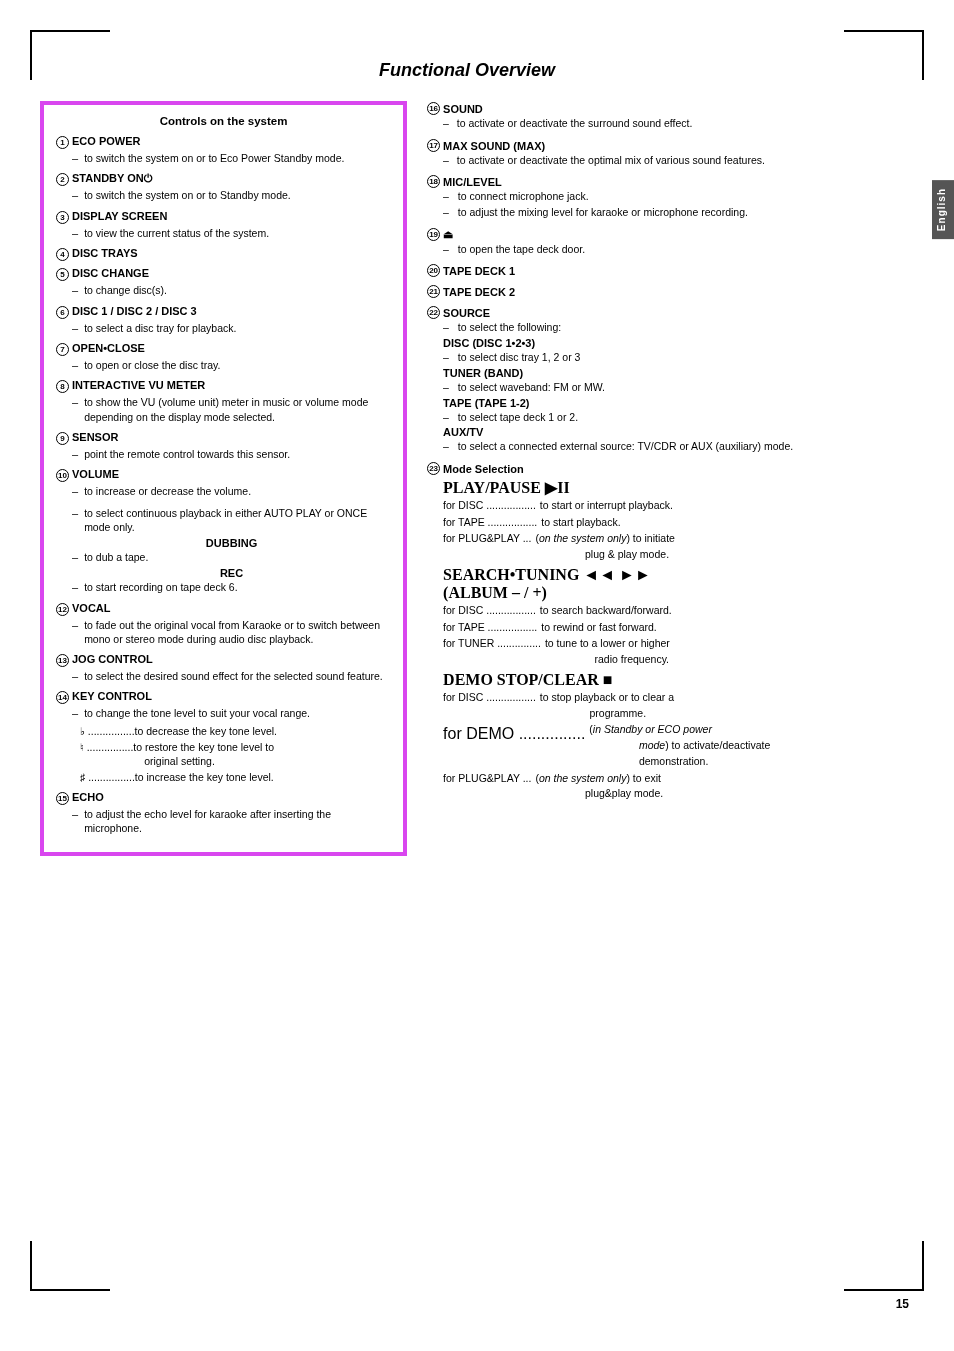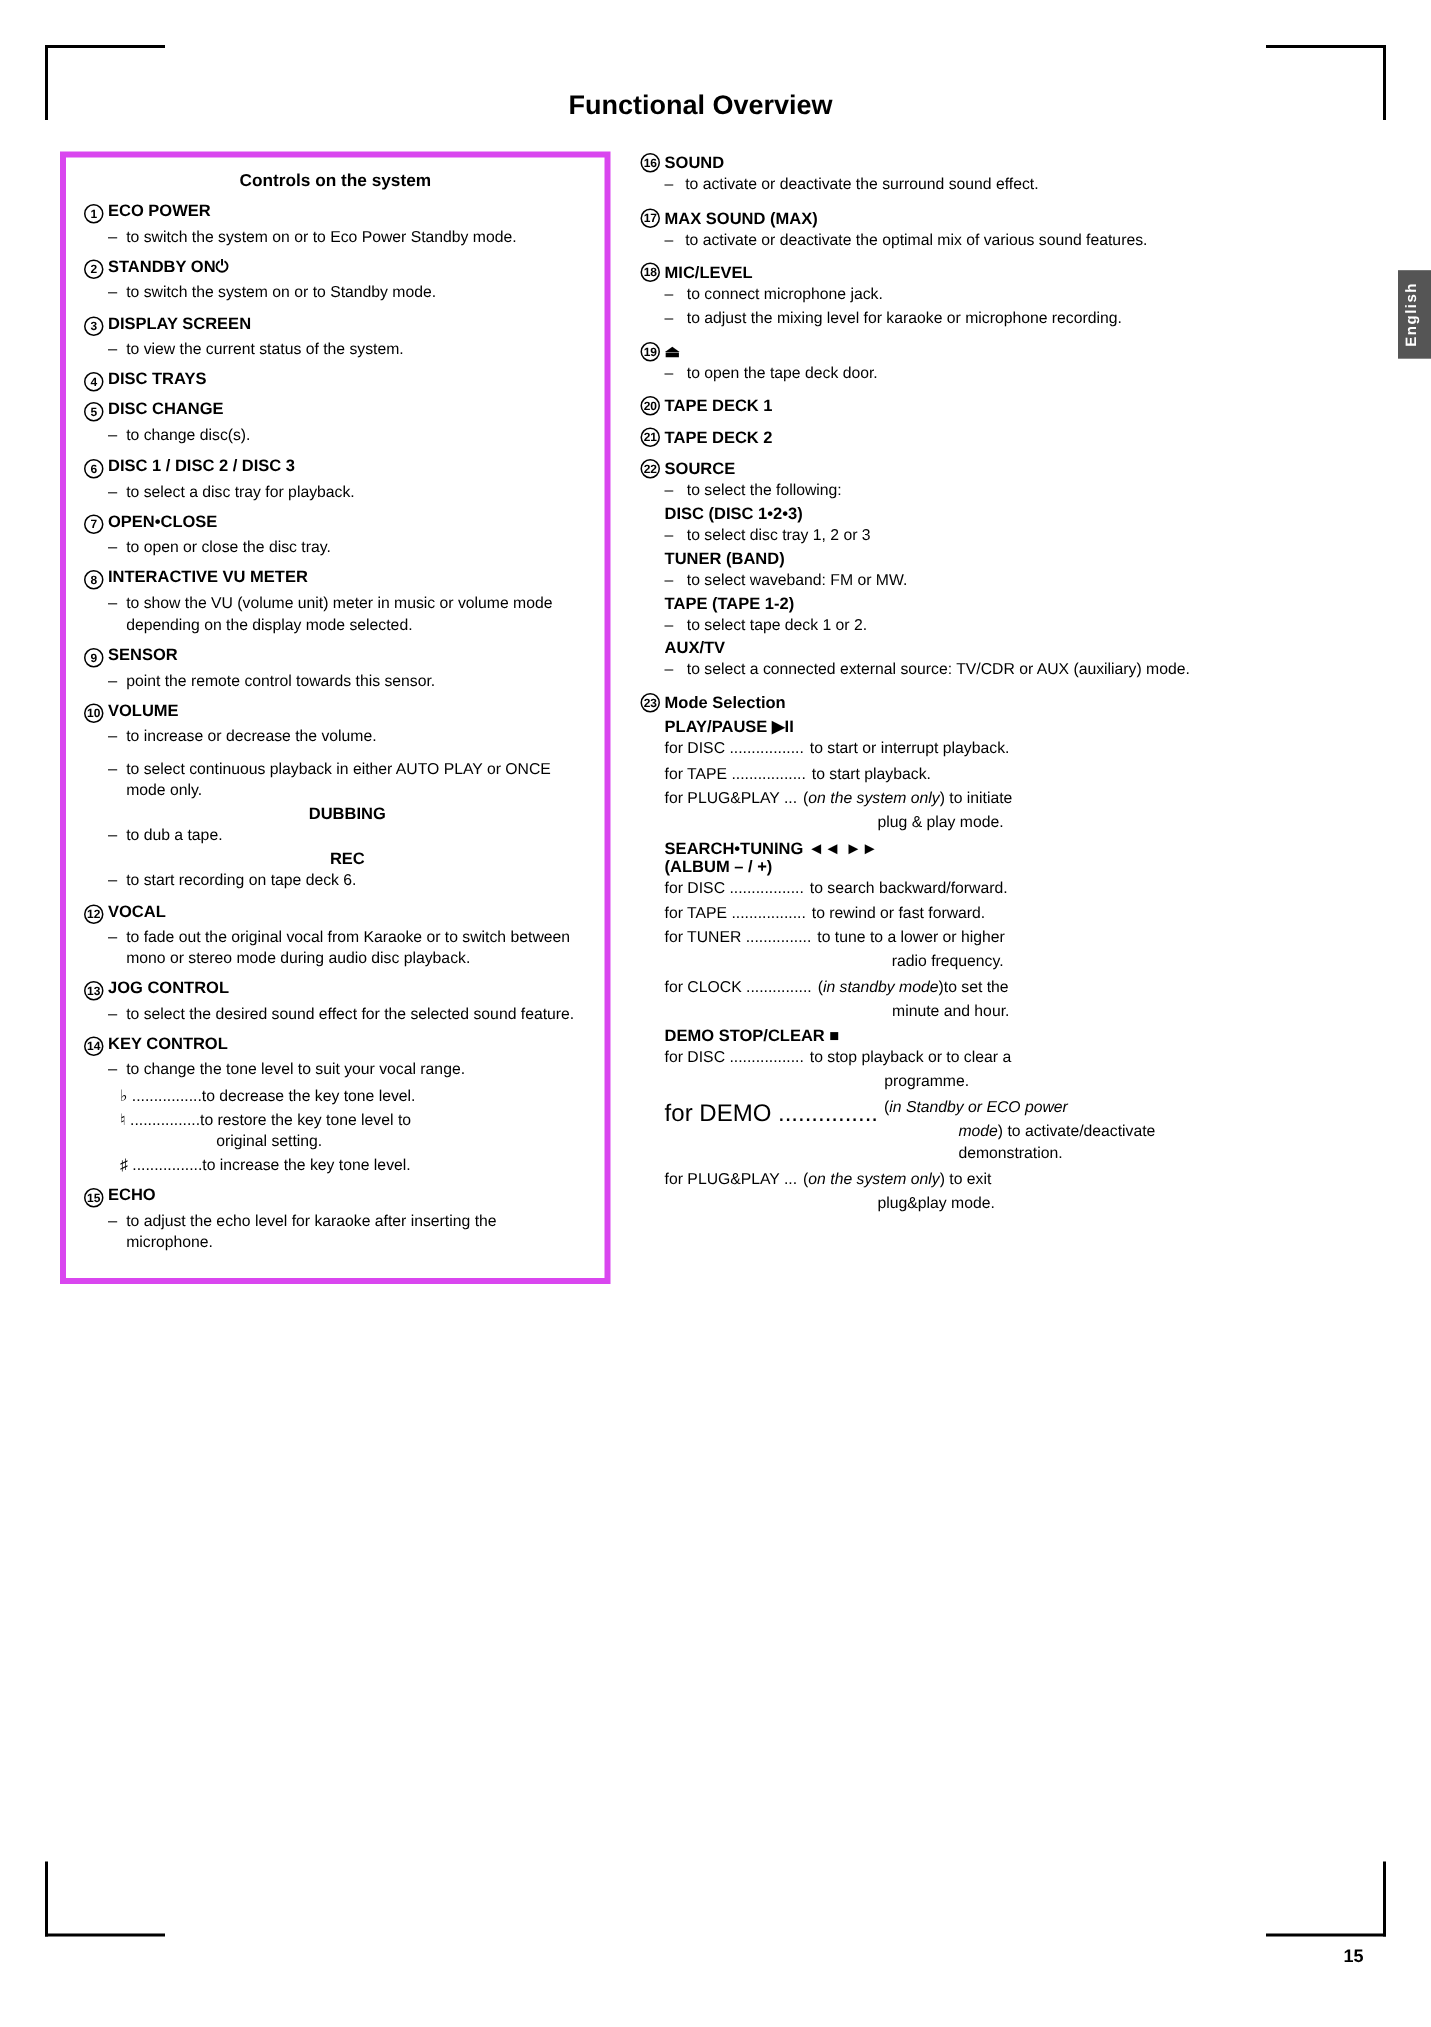--- a/index.html
+++ b/index.html
@@ -48,20 +48,21 @@
     }
 
     
     .page-title {
       text-align: center;
       font-size: 18px;
       font-weight: bold;
       margin-bottom: 20px;
       margin-top: 40px;
       padding-right: 20px;
+      font-style: italic;
     }
 
     
     .content-layout {
       display: flex;
       gap: 20px;
       padding: 0 10px;
     }
 
     .left-column {
@@ -194,24 +195,25 @@
       position: absolute;
       bottom: 40px;
       right: 45px;
       font-size: 12px;
       font-weight: bold;
     }
 
     
     .bold-section-header {
       font-weight: bold;
-      font-size: 11px;
+      font-size: 16px;
       padding-left: 16px;
       margin-top: 3px;
       margin-bottom: 1px;
+      font-family: Liberation Serif, serif;
     }
   </style>
 </head>
 <body>
 
 <div class="page-container">
 
   <div class="border-top-left"></div>
   <div class="border-top-right"></div>
   <div class="border-bottom-left"></div>
@@ -525,24 +527,20 @@
           <span>to search backward/forward.</span>
         </div>
         <div class="dotted-row">
           <span style="min-width:80px;font-size:10.5px;">for TAPE .................</span>
           <span>to rewind or fast forward.</span>
         </div>
         <div class="dotted-row">
           <span style="min-width:80px;font-size:10.5px;">for TUNER ...............</span>
           <span>to tune to a lower or higher<br>&nbsp;&nbsp;&nbsp;&nbsp;&nbsp;&nbsp;&nbsp;&nbsp;&nbsp;&nbsp;&nbsp;&nbsp;&nbsp;&nbsp;&nbsp;&nbsp;&nbsp;radio frequency.</span>
         </div>
-        <div class="dotted-row">
-          <span style="min-width:80px;font-size:10.5px;">for CLOCK ...............</span>
-          <span>(<em>in standby mode</em>)to set the<br>&nbsp;&nbsp;&nbsp;&nbsp;&nbsp;&nbsp;&nbsp;&nbsp;&nbsp;&nbsp;&nbsp;&nbsp;&nbsp;&nbsp;&nbsp;&nbsp;&nbsp;minute and hour.</span>
-        </div>
 
         <div class="bold-section-header">DEMO STOP/CLEAR ■</div>
         <div class="dotted-row">
           <span style="min-width:80px;font-size:10.5px;">for DISC .................</span>
           <span>to stop playback or to clear a<br>&nbsp;&nbsp;&nbsp;&nbsp;&nbsp;&nbsp;&nbsp;&nbsp;&nbsp;&nbsp;&nbsp;&nbsp;&nbsp;&nbsp;&nbsp;&nbsp;&nbsp;programme.</span>
         </div>
         <div class="dotted-row">
           <span style="min-width:80px;font-size:16px;">for DEMO ...............</span>
           <span>(<em>in Standby or ECO power<br>&nbsp;&nbsp;&nbsp;&nbsp;&nbsp;&nbsp;&nbsp;&nbsp;&nbsp;&nbsp;&nbsp;&nbsp;&nbsp;&nbsp;&nbsp;&nbsp;&nbsp;mode</em>) to activate/deactivate<br>&nbsp;&nbsp;&nbsp;&nbsp;&nbsp;&nbsp;&nbsp;&nbsp;&nbsp;&nbsp;&nbsp;&nbsp;&nbsp;&nbsp;&nbsp;&nbsp;&nbsp;demonstration.</span>
         </div>

